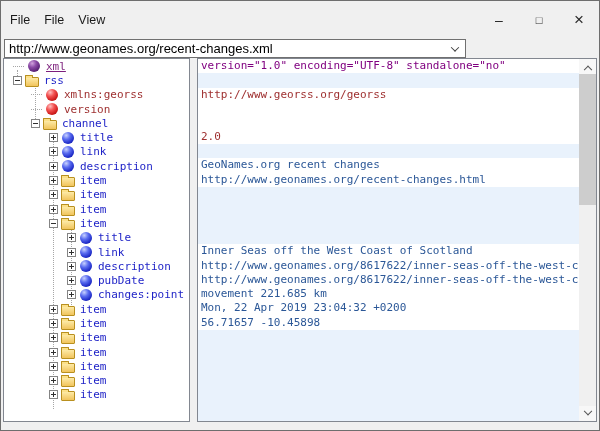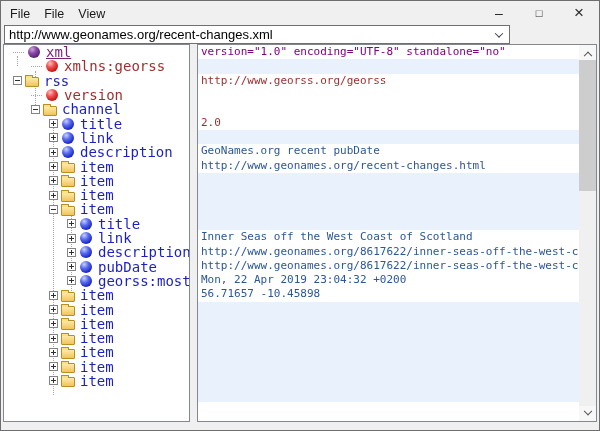--- a/index.html
+++ b/index.html
@@ -1,48 +1,48 @@
 <!DOCTYPE html>
 <html><head>
 <meta charset="utf-8">
 <style>
   html,body{margin:0;padding:0;background:#d8d8d8;}
   *{box-sizing:border-box;}
   .window{width:600px;height:431px;border:1px solid #6e6e6e;background:#f0f0f0;
     font-family:"Liberation Sans",sans-serif;display:flex;flex-direction:column;overflow:hidden;}
   
-  .menubar{height:24px;flex:none;display:flex;align-items:flex-end;padding-left:2px;}
+  .menubar{height:38px;flex:none;display:flex;align-items:center;padding-left:2px;}
   .menu-item{padding:4px 7px;font-size:12.5px;color:#1a1a1a;cursor:default;}
   .win-controls{margin-left:auto;display:flex;height:100%;}
   .win-btn{width:40px;display:flex;align-items:center;justify-content:center;color:#2b2b2b;cursor:default;}
   .glyph-min{font-size:14px;line-height:10px;}
   .glyph-max{font-size:11px;}
   .glyph-close{font-size:17px;}
   
   .urlrow{height:19px;flex:none;margin:0 3px;}
-  .combo{width:506px;height:19px;border:1px solid #707070;background:#fff;display:flex;align-items:center;}
+  .combo{width:462px;height:19px;border:1px solid #707070;background:#fff;display:flex;align-items:center;}
   .combo input{flex:1;border:none;outline:none;background:transparent;height:100%;
     font:13px "Liberation Sans",sans-serif;padding:0 2px 0 4px;color:#000;}
   .combo-btn{width:20px;height:100%;display:flex;align-items:center;justify-content:center;flex:none;}
   .chev-down{width:6px;height:6px;border-right:1.4px solid #404040;border-bottom:1.4px solid #404040;
     transform:rotate(45deg) translate(-1px,-1px);}
   
   .tabrow{height:20px;flex:none;display:flex;align-items:flex-end;padding-left:2px;margin-top:1px;}
   .tab{height:19px;border:1px solid #808080;border-bottom:none;background:#f0f0f0;
     padding:3px 9px 0;font-size:12px;color:#111;}
   
   .content{flex:1;display:flex;padding:0 2px;overflow:hidden;min-height:0;}
   .tree-panel{width:187px;flex:none;background:#fff;border:1px solid #828790;overflow:hidden;position:relative;}
   .splitter{width:7px;flex:none;}
   .value-panel{flex:1;background:#fff;border:1px solid #828790;display:flex;overflow:hidden;}
   .values{flex:1;overflow:hidden;min-width:0;}
   .bottom-strip{height:8px;flex:none;}
   
   .tree-row{height:14.3px;display:flex;align-items:center;white-space:nowrap;
-    font-family:"DejaVu Sans Mono","Liberation Mono",monospace;font-size:14px;}
+    font-family:"DejaVu Sans Mono","Liberation Mono",monospace;font-size:11px;}
   .dots{width:11px;height:0;border-top:1px dotted #a6a6a6;flex:none;margin-right:3px;}
   .exp{width:9px;height:9px;border:1px solid #848484;background:#fff;position:relative;flex:none;margin-right:3px;}
   .exp::before{content:"";position:absolute;left:1px;top:3px;width:5px;height:1px;background:#303030;}
   .exp.plus::after{content:"";position:absolute;left:3px;top:1px;width:1px;height:5px;background:#303030;}
   .node-icon{width:14px;height:13px;flex:none;margin-right:4px;position:relative;}
   .ball{width:12px;height:12px;border-radius:50%;margin:0.5px 1px;}
   .ball.element{background:radial-gradient(circle at 35% 28%,#c8d2ff 0%,#5a6cf0 35%,#1f2cc8 70%,#0a1188 100%);}
   .ball.attribute{background:radial-gradient(circle at 35% 28%,#ffc0c0 0%,#f25050 35%,#cc1a1a 70%,#8d0808 100%);}
   .ball.root{background:radial-gradient(circle at 35% 28%,#d0a2dd 0%,#8b4aa6 35%,#5c2578 70%,#3a0f52 100%);}
   .folder{width:14px;height:10px;margin-top:3px;background:linear-gradient(#fdeaa6,#f1c45c);
@@ -106,34 +106,34 @@
       <div class="connector" style="left:49px;top:76px;height:274px;"></div>
       <div class="connector" style="left:67px;top:162px;height:88px;"></div>
       <div id="tree-rows">
           <div class="tree-row" style="padding-left: 9px;">
             <span class="dots"></span>
             <span class="node-icon">
               <span class="ball root" style="display: block;"></span>
             </span>
             <span class="tree-label u" style="color: rgb(124, 31, 124);">xml</span>
           </div>
+          <div class="tree-row" style="padding-left: 9px;">
+            <span class="exp minus"></span>
+            <span class="node-icon">
+              <span class="folder" style="display: block;"></span>
+            </span>
+            <span class="tree-label" style="color: rgb(27, 31, 198);">rss</span>
+          </div>
           <div class="tree-row" style="padding-left: 27px;">
             <span class="dots"></span>
             <span class="node-icon">
               <span class="ball attribute" style="display: block;"></span>
             </span>
             <span class="tree-label" style="color: rgb(158, 47, 47);">xmlns:georss</span>
           </div>
-          <div class="tree-row" style="padding-left: 9px;">
-            <span class="exp minus"></span>
-            <span class="node-icon">
-              <span class="folder" style="display: block;"></span>
-            </span>
-            <span class="tree-label" style="color: rgb(27, 31, 198);">rss</span>
-          </div>
           <div class="tree-row" style="padding-left: 27px;">
             <span class="dots"></span>
             <span class="node-icon">
               <span class="ball attribute" style="display: block;"></span>
             </span>
             <span class="tree-label" style="color: rgb(158, 47, 47);">version</span>
           </div>
           <div class="tree-row" style="padding-left: 27px;">
             <span class="exp minus"></span>
             <span class="node-icon">
@@ -216,21 +216,21 @@
             <span class="node-icon">
               <span class="ball element" style="display: block;"></span>
             </span>
             <span class="tree-label" style="color: rgb(27, 31, 198);">pubDate</span>
           </div>
           <div class="tree-row" style="padding-left: 63px;">
             <span class="exp plus"></span>
             <span class="node-icon">
               <span class="ball element" style="display: block;"></span>
             </span>
-            <span class="tree-label" style="color: rgb(27, 31, 198);">georss:most</span>
+            <span class="tree-label" style="color: rgb(27, 31, 198);">changes:point</span>
           </div>
           <div class="tree-row" style="padding-left: 45px;">
             <span class="exp plus"></span>
             <span class="node-icon">
               <span class="folder" style="display: block;"></span>
             </span>
             <span class="tree-label" style="color: rgb(27, 31, 198);">item</span>
           </div>
           <div class="tree-row" style="padding-left: 45px;">
             <span class="exp plus"></span>
@@ -277,29 +277,30 @@
         </div>
     </div>
     <div class="splitter"></div>
     <div class="value-panel">
       <div class="values" id="value-rows">
           <div class="value-row" style="color: rgb(128, 0, 128);">version="1.0" encoding="UTF-8" standalone="no"</div>
           <div class="value-row" style="background: rgb(233, 242, 252); color: rgb(43, 87, 151);"></div>
           <div class="value-row" style="color: rgb(158, 47, 47);">http://www.georss.org/georss</div>
           <div class="value-row" style="color: rgb(158, 47, 47); margin-top: 28px;">2.0</div>
           <div class="value-row" style="background: rgb(233, 242, 252); color: rgb(43, 87, 151);"></div>
-          <div class="value-row" style="color: rgb(43, 87, 151);">GeoNames.org recent pubDate</div>
+          <div class="value-row" style="color: rgb(43, 87, 151);">GeoNames.org recent changes</div>
           <div class="value-row" style="color: rgb(43, 87, 151);">http://www.geonames.org/recent-changes.html</div>
           <div class="value-row" style="background: rgb(233, 242, 252); color: rgb(43, 87, 151);"></div>
           <div class="value-row" style="background: rgb(233, 242, 252); color: rgb(43, 87, 151);"></div>
           <div class="value-row" style="background: rgb(233, 242, 252); color: rgb(43, 87, 151);"></div>
           <div class="value-row" style="background: rgb(233, 242, 252); color: rgb(43, 87, 151);"></div>
           <div class="value-row" style="color: rgb(43, 87, 151);">Inner Seas off the West Coast of Scotland</div>
           <div class="value-row" style="color: rgb(43, 87, 151);">http://www.geonames.org/8617622/inner-seas-off-the-west-coast-of-scotland.html</div>
           <div class="value-row" style="color: rgb(43, 87, 151);">http://www.geonames.org/8617622/inner-seas-off-the-west-coast-of-scotland.html</div>
+          <div class="value-row" style="color: rgb(43, 87, 151);">movement 221.685 km</div>
           <div class="value-row" style="color: rgb(43, 87, 151);">Mon, 22 Apr 2019 23:04:32 +0200</div>
           <div class="value-row" style="color: rgb(43, 87, 151);">56.71657 -10.45898</div>
           <div class="value-row" style="background: rgb(233, 242, 252); color: rgb(43, 87, 151);"></div>
           <div class="value-row" style="background: rgb(233, 242, 252); color: rgb(43, 87, 151);"></div>
           <div class="value-row" style="background: rgb(233, 242, 252); color: rgb(43, 87, 151);"></div>
           <div class="value-row" style="background: rgb(233, 242, 252); color: rgb(43, 87, 151);"></div>
           <div class="value-row" style="background: rgb(233, 242, 252); color: rgb(43, 87, 151);"></div>
           <div class="value-row" style="background: rgb(233, 242, 252); color: rgb(43, 87, 151);"></div>
           <div class="value-row" style="background: rgb(233, 242, 252); color: rgb(43, 87, 151);"></div>
         </div>

